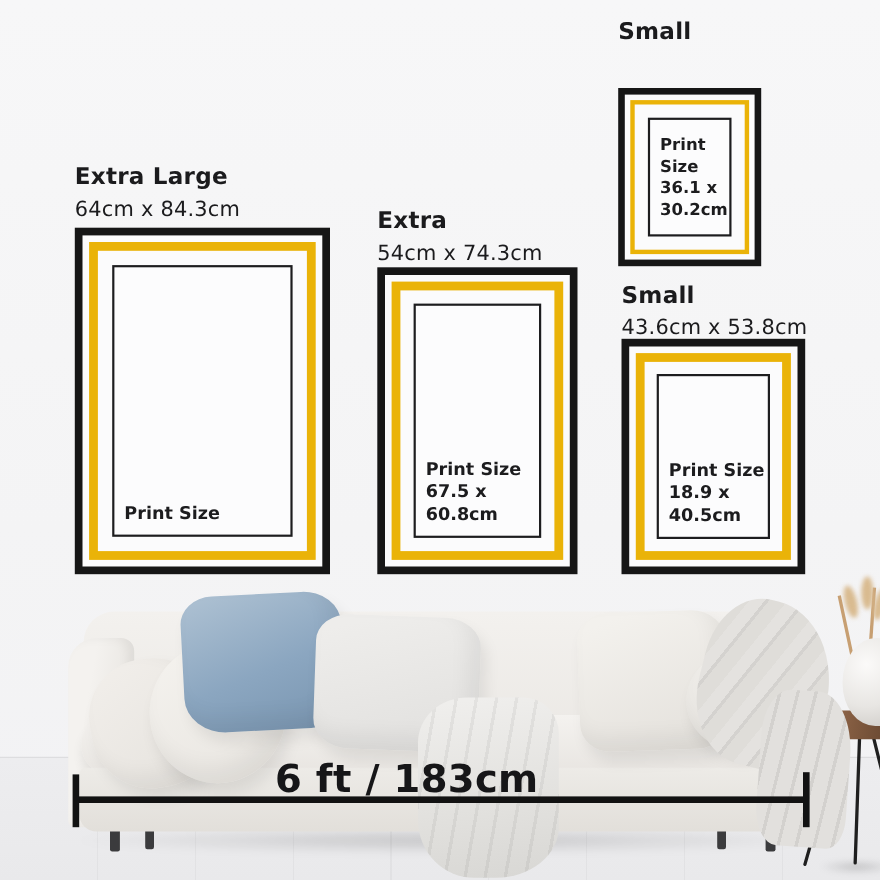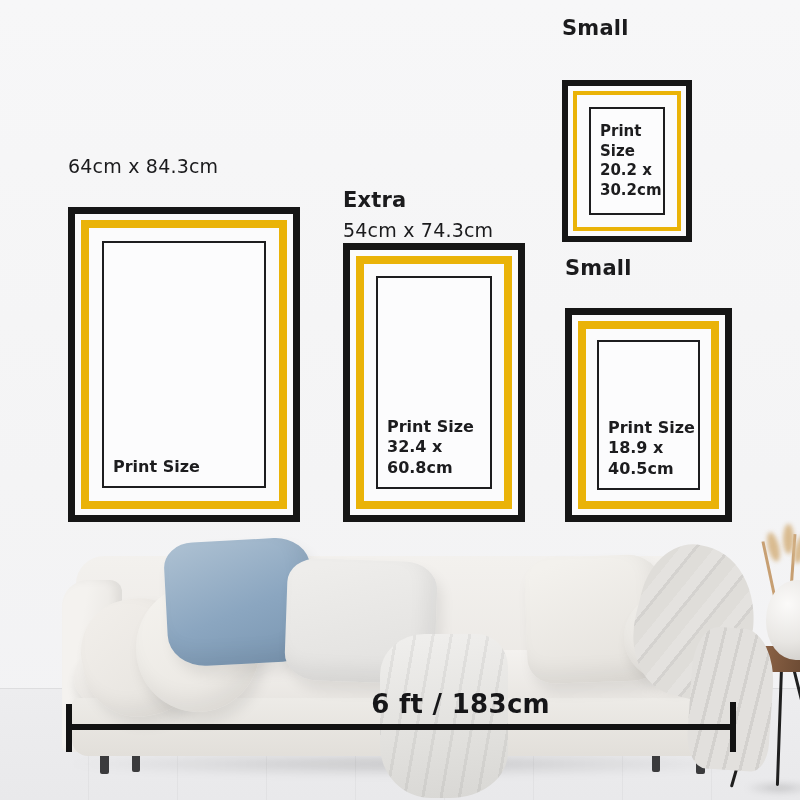--- a/index.html
+++ b/index.html
@@ -86,31 +86,32 @@
         background:radial-gradient(circle at 35% 30%, #fbfaf9 0%, #e8e6e3 55%, #c9c6c2 100%); }
   .stem { position:absolute; width:2.5px; background:#c79f72; z-index:25; transform-origin:bottom center; }
   .plume { position:absolute; width:11px; height:30px; border-radius:50%;
         background:#d9bb90; filter:blur(2px); z-index:25; }
   .shadow-stool { position:absolute; left:744px; top:782px; width:70px; height:12px; border-radius:50%;
         background:radial-gradient(ellipse, rgba(0,0,0,.18), rgba(0,0,0,0) 70%); filter:blur(3px); z-index:21; }
 
   
   .mline  { position:absolute; left:68px; top:724px; width:666px; height:6px; background:#121212; z-index:40; }
   .mcap   { position:absolute; width:6px; height:48px; background:#121212; z-index:40; }
-  .mtext  { position:absolute; left:250px; top:689px; width:300px; text-align:right; z-index:40;
-            font-size:26px; font-weight:700; color:#161618; letter-spacing:.3px; }
+  .mtext  { position:absolute; left:250px; top:689px; width:300px; text-align:left; z-index:40;
+            font-size:35px; font-weight:700; color:#161618; letter-spacing:.3px; }
 </style>
 </head>
 <body>
 
 <div class="scene">
 
   <div class="floor"></div>
 
   <div class="flabel" style="left:68px; top:148px;">
+    <div class="nm">Extra Large</div>
     <div class="dm">64cm x 84.3cm</div>
   </div>
   <div class="frame xl" style="left:68px; top:207px; width:232px; height:315px;">
     <div class="f2">
       <div class="mat">
         <div class="pa">
           <div class="ptext">
             <span>Print Size</span>
           </div>
         </div>
@@ -121,45 +122,46 @@
   <div class="flabel" style="left:343px; top:188px;">
     <div class="nm">Extra</div>
     <div class="dm">54cm x 74.3cm</div>
   </div>
   <div class="frame lg" style="left:343px; top:243px; width:182px; height:279px;">
     <div class="f2">
       <div class="mat">
         <div class="pa">
           <div class="ptext">
             <span>Print Size</span>
-            <span>32.4 x 60.8cm</span>
+            <span>67.5 x 60.8cm</span>
           </div>
         </div>
       </div>
     </div>
   </div>
 
   <div class="flabel" style="left:562px; top:16px;">
     <div class="nm">Small</div>
   </div>
   <div class="frame sm" style="left:562px; top:80px; width:130px; height:162px;">
     <div class="f2">
       <div class="mat">
         <div class="pa">
           <div class="ptext">
             <span>Print Size</span>
-            <span>20.2 x 30.2cm</span>
+            <span>36.1 x 30.2cm</span>
           </div>
         </div>
       </div>
     </div>
   </div>
 
   <div class="flabel" style="left:565px; top:256px;">
     <div class="nm">Small</div>
+    <div class="dm">43.6cm x 53.8cm</div>
   </div>
   <div class="frame md" style="left:565px; top:308px; width:167px; height:214px;">
     <div class="f2">
       <div class="mat">
         <div class="pa">
           <div class="ptext">
             <span>Print Size</span>
             <span>18.9 x 40.5cm</span>
           </div>
         </div>

